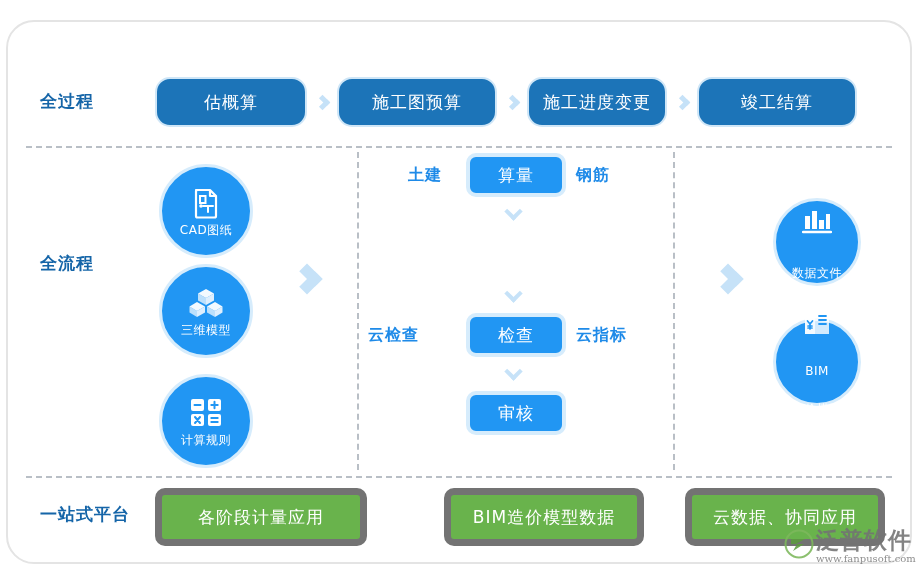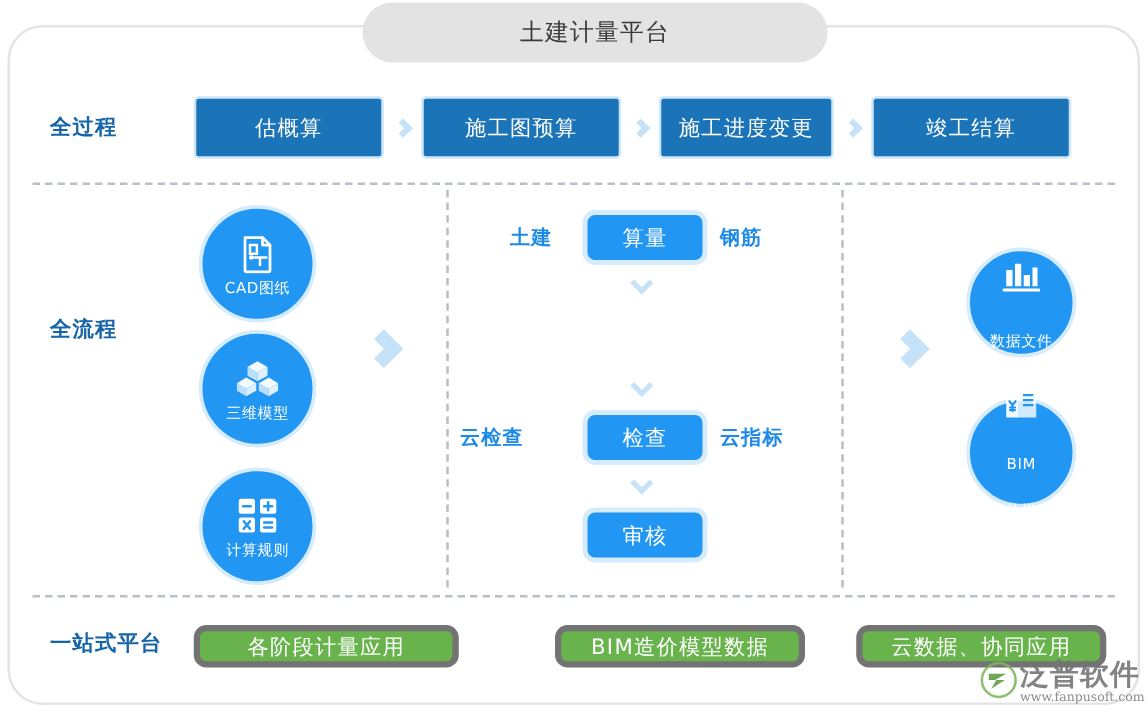--- a/index.html
+++ b/index.html
@@ -75,21 +75,21 @@
   .proc-row {
     position: absolute;
     left: 155px; top: 76px;
     width: 720px; height: 52px;
     display: flex; align-items: center;
   }
   .proc-btn {
     background: #1c74b8;
     color: #ffffff;
     border: 2px solid #cfe6f7;
-    border-radius: 4px;
+    border-radius: 15px;
     height: 50px;
     display: flex; align-items: center; justify-content: center;
     font-size: 17px;
     letter-spacing: 1px;
     padding: 12px 14px;
     white-space: nowrap;
   }
   #proc-0 { width: 152px; }
   #proc-1 { width: 160px; font-family: Liberation Mono, monospace; }
   #proc-2 { width: 140px; }
@@ -143,21 +143,21 @@
     border-top: 11px solid #c6e2f8;
     border-right: 11px solid #c6e2f8;
     transform: rotate(45deg);
   }
   #chev-left  { left: 296px; top: 268px; }
   #chev-right { left: 717px; top: 268px; }
 
   
   .center-stack {
     position: absolute;
-    left: 358px; top: 152px;
+    left: 358px; top: 137px;
     width: 315px; height: 318px;
   }
   .cbtn {
     position: absolute;
     width: 100px; height: 44px;
     background: #2196f3;
     border: 4px solid #d6ecfc;
     border-radius: 10px;
     color: #ffffff;
     font-size: 17px;
@@ -200,23 +200,23 @@
     position: absolute;
     left: 155px; top: 491px;
     width: 730px; height: 52px;
     display: flex; align-items: center; justify-content: space-between;
   }
   .green-btn {
     background: #6ab04c;
     background: #68b martial;
     background: #69b34c;
     color: #ffffff;
-    border: 5px solid #737373;
+    border: 7px solid #737373;
     border-radius: 10px;
-    height: 34px;
+    height: 58px;
     display: flex; align-items: center; justify-content: center;
     font-size: 17px;
     letter-spacing: 1px;
     white-space: nowrap;
     padding: 0 16px;
   }
   #green-0 { width: 212px; }
   #green-1 { width: 200px; margin-left: 36px; }
   #green-2 { width: 200px; }
 
@@ -242,23 +242,20 @@
     margin-top: 2px;
   }
 </style>
 </head>
 <body>
 
 <div id="canvas">
 
   <div class="outer-frame"></div>
 
-  <div class="title-pill">
-    <span>土建计量平台</span>
-  </div>
 
   <div class="hdash" id="hdash-top"></div>
   <div class="hdash" id="hdash-bottom"></div>
   <div class="vdash" id="vdash-left"></div>
   <div class="vdash" id="vdash-right"></div>
 
   <div class="side-label" id="label-quanguocheng">全过程</div>
   <div class="side-label" id="label-quanliucheng">全流程</div>
   <div class="side-label" id="label-platform">一站式平台</div>
 

